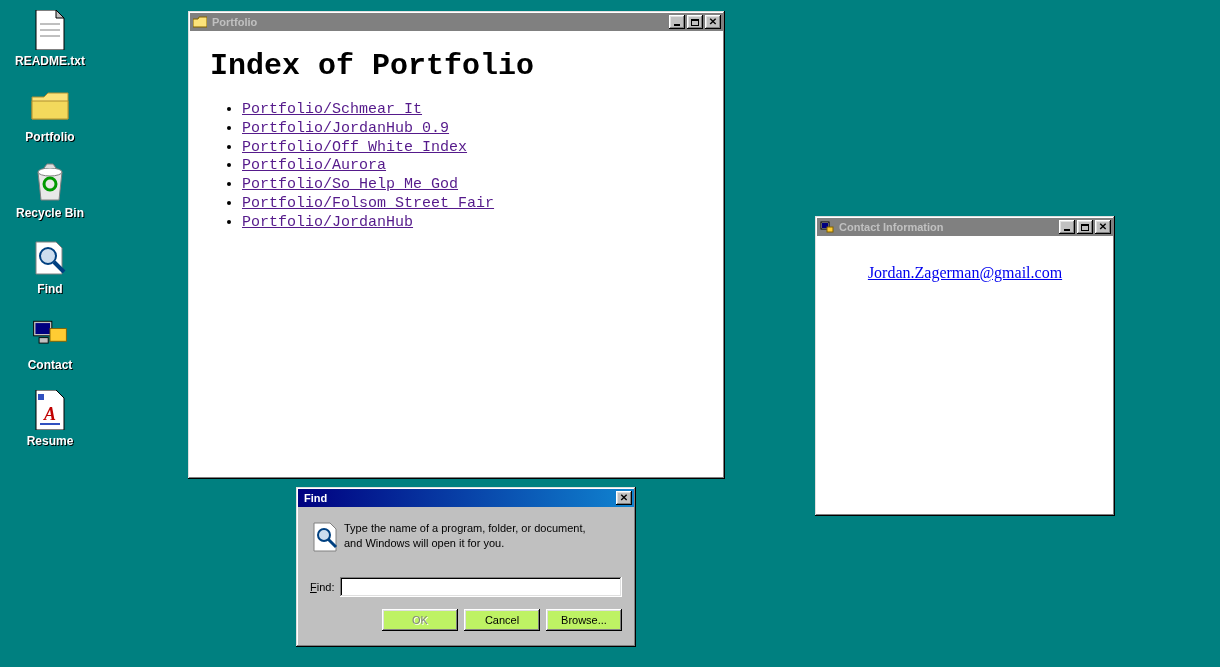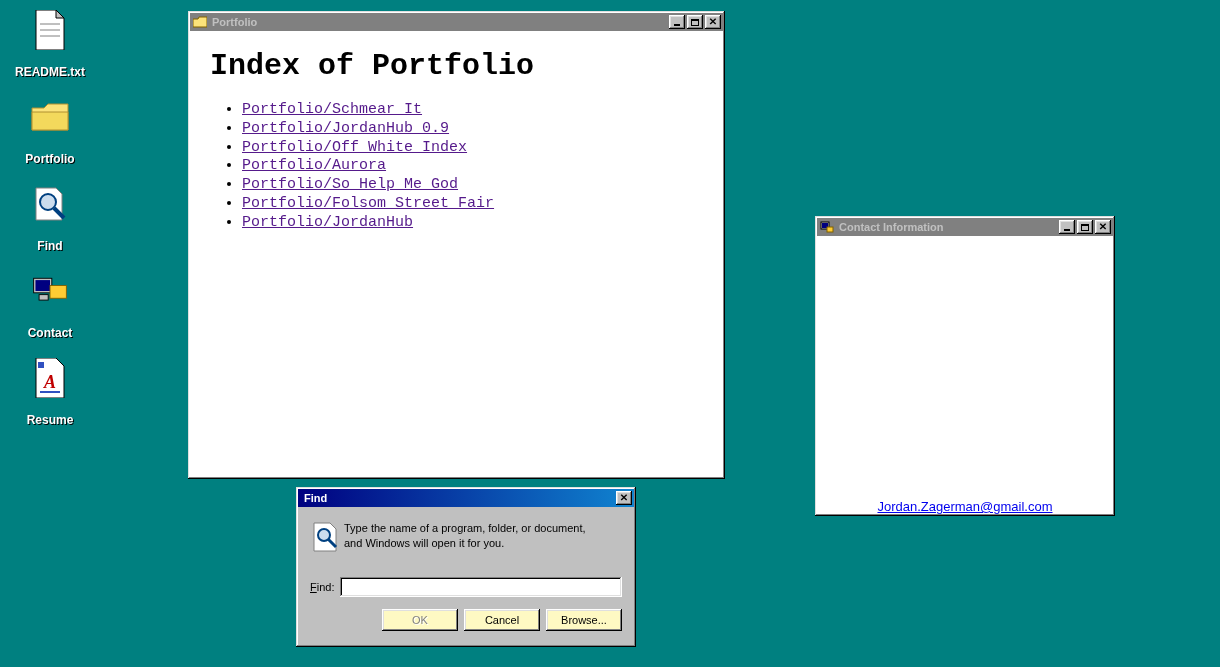--- a/index.html
+++ b/index.html
@@ -21,21 +21,21 @@
     display: flex;
     flex-direction: column;
     align-items: center;
     gap: 18px;
   }
   .dicon {
     width: 90px;
     display: flex;
     flex-direction: column;
     align-items: center;
-    gap: 15px;
+    gap: 4px;
     cursor: pointer;
   }
   .dicon .glyph {
     width: 40px; height: 40px;
     display:flex; align-items:center; justify-content:center;
   }
   .dicon .label {
     color: #fff;
     font-size: 12px;
     font-weight: bold;
@@ -96,24 +96,24 @@
     font-size:15px;
     line-height:1.25;
   }
   .portfolio-content a { color:#551a8b; text-decoration:underline; cursor:pointer; }
 
   
   .contact-win { left:815px; top:216px; width:300px; height:300px; }
   .contact-content {
     background:#fff;
     width:100%; height:calc(100% - 18px);
-    display:flex; align-items:flex-end; justify-content:center;
+    display:flex; align-items:flex-start; justify-content:center;
     padding-top:28px;
-    font-family: Liberation Sans, sans-serif;
-    font-size:13px;
+    font-family: Liberation Serif, serif;
+    font-size:16px;
   }
   .contact-content a { color:#0000ee; text-decoration:underline; cursor:pointer; }
 
   
   .find-win { left:296px; top:487px; width:340px; height:160px; }
   .find-body { padding:14px 12px 10px 12px; height:calc(100% - 18px); position:relative;}
   .find-top { display:flex; gap:2px;}
   .find-top .glyph { width:32px; height:32px; }
   .find-msg { font-size:11px; color:#000; line-height:1.35; max-width:260px;}
   .find-row { display:flex; align-items:center; margin-top:24px; gap:6px;}
@@ -124,21 +124,21 @@
     height:20px;
     border: none;
     box-shadow: inset -1px -1px 0 #fff, inset 1px 1px 0 #808080, inset -2px -2px 0 #dfdfdf, inset 2px 2px 0 #000;
     background:#fff;
     padding:2px 4px;
     font-size:11px;
   }
   .find-btns { display:flex; justify-content:flex-end; gap:6px; margin-top:12px;}
   .btn {
     min-width:76px; height:22px;
-    background:#fef9c3;
+    background:#bef264;
     box-shadow: inset -1px -1px 0 #000, inset 1px 1px 0 #fff, inset -2px -2px 0 #808080, inset 2px 2px 0 #dfdfdf;
     border:none;
     font-size:11px;
     cursor:pointer;
     padding:0 6px;
   }
   .btn.disabled { color:#808080; text-shadow:1px 1px 0 #fff; cursor:default;}
 </style>
 </head>
 <body>
@@ -161,20 +161,31 @@
   <div class="dicon">
     <span class="glyph">
       <svg width="40" height="34" viewBox="0 0 40 34">
         <polygon points="2,8 14,8 18,4 38,4 38,30 2,30" fill="#fce37a" stroke="#b09030"></polygon>
         <polygon points="2,12 38,12 38,30 2,30" fill="#f3d95c" stroke="#b09030"></polygon>
       </svg>
     </span>
     <span class="label">Portfolio</span>
   </div>
 
+  <div class="dicon">
+    <span class="glyph">
+      <svg width="36" height="40" viewBox="0 0 36 40">
+        <polygon points="6,10 30,10 27,38 9,38" fill="#e8e8e8" stroke="#808080"></polygon>
+        <ellipse cx="18" cy="10" rx="12" ry="4" fill="#fff" stroke="#808080"></ellipse>
+        <path d="M12,6 l3,-4 l6,0 l3,4" fill="#ddd" stroke="#808080"></path>
+        <path d="M12 22 a6 6 0 1 0 12 0 a6 6 0 1 0 -12 0" fill="none" stroke="#009900" stroke-width="3"></path>
+      </svg>
+    </span>
+    <span class="label">Recycle Bin</span>
+  </div>
 
   <div class="dicon">
     <span class="glyph">
       <svg width="40" height="40" viewBox="0 0 40 40">
         <polygon points="6,4 26,4 32,10 32,36 6,36" fill="#fff" stroke="#808080"></polygon>
         <circle cx="18" cy="18" r="8" fill="#cde" stroke="#004080" stroke-width="2"></circle>
         <line x1="24" y1="24" x2="34" y2="34" stroke="#004080" stroke-width="4"></line>
       </svg>
     </span>
     <span class="label">Find</span>

